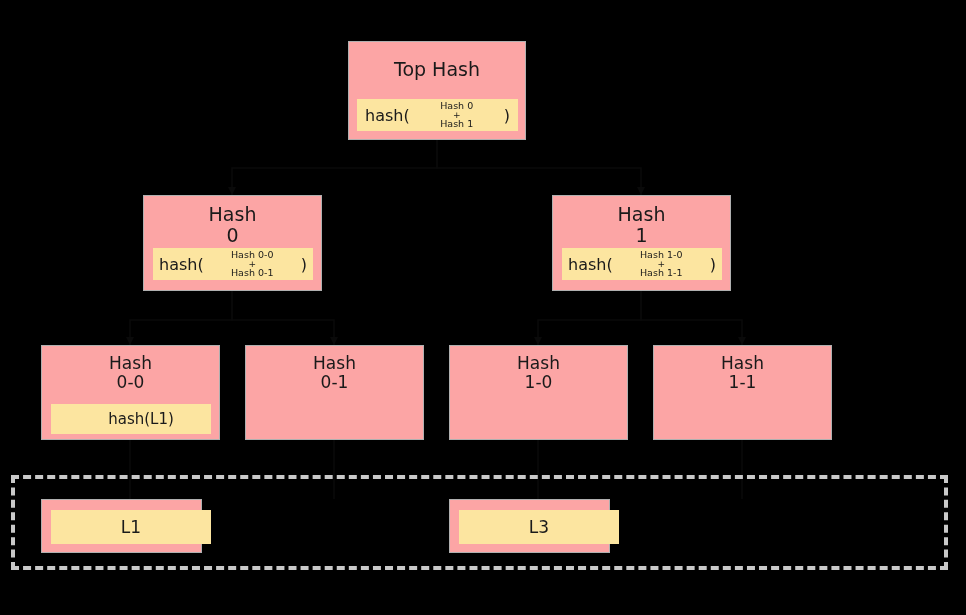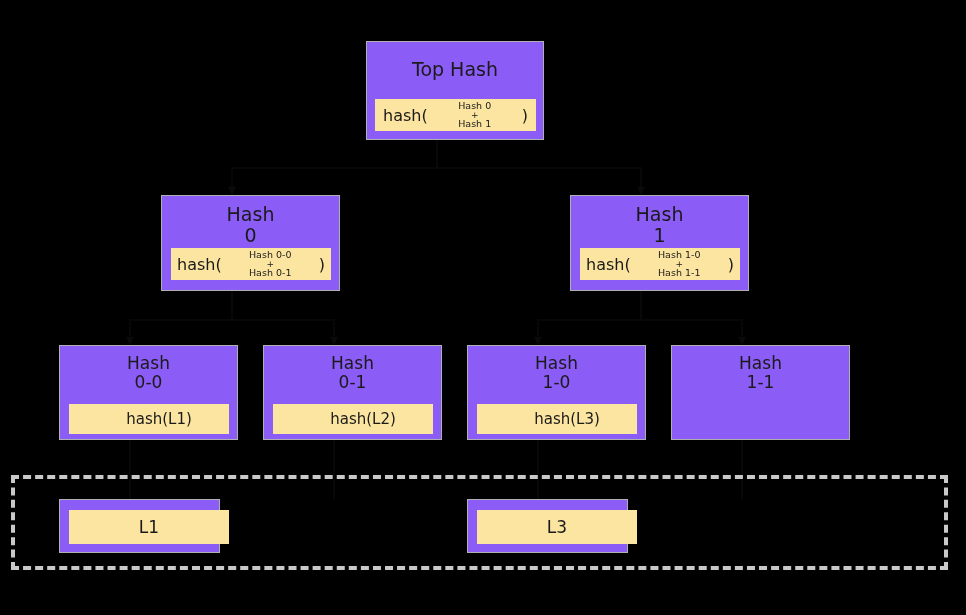--- a/index.html
+++ b/index.html
@@ -13,27 +13,26 @@
     width: 966px;
     height: 615px;
     background: #000000;
     overflow: hidden;
     font-family: "DejaVu Sans", "Liberation Sans", sans-serif;
   }
 
   
   .node {
     position: absolute;
-    background: #8b5cf6;
+    background: #fca5a5;
     border: 1px solid #b0b0b0;
     box-sizing: border-box;
     display: flex;
     flex-direction: column;
     align-items: center;
-    margin-left: 18px;
   }
   .node-title {
     color: #1a1a1a;
     text-align: center;
     line-height: 1.12;
     white-space: pre-line;
     font-weight: 400;
   }
   .formula {
     background: #fce5a0;
@@ -241,27 +240,25 @@
 
   <div class="node node-leafhash c0">
     <div class="node-title">Hash
 0-0</div>
     <div class="formula">hash(L1)</div>
   </div>
 
   <div class="node node-leafhash c1">
     <div class="node-title">Hash
 0-1</div>
-    <div class="formula">hash(L2)</div>
   </div>
 
   <div class="node node-leafhash c2">
     <div class="node-title">Hash
 1-0</div>
-    <div class="formula">hash(L3)</div>
   </div>
 
   <div class="node node-leafhash c3">
     <div class="node-title">Hash
 1-1</div>
   </div>
 
   <div class="datablock-group"></div>
 
   <div class="node node-datablock c0">

